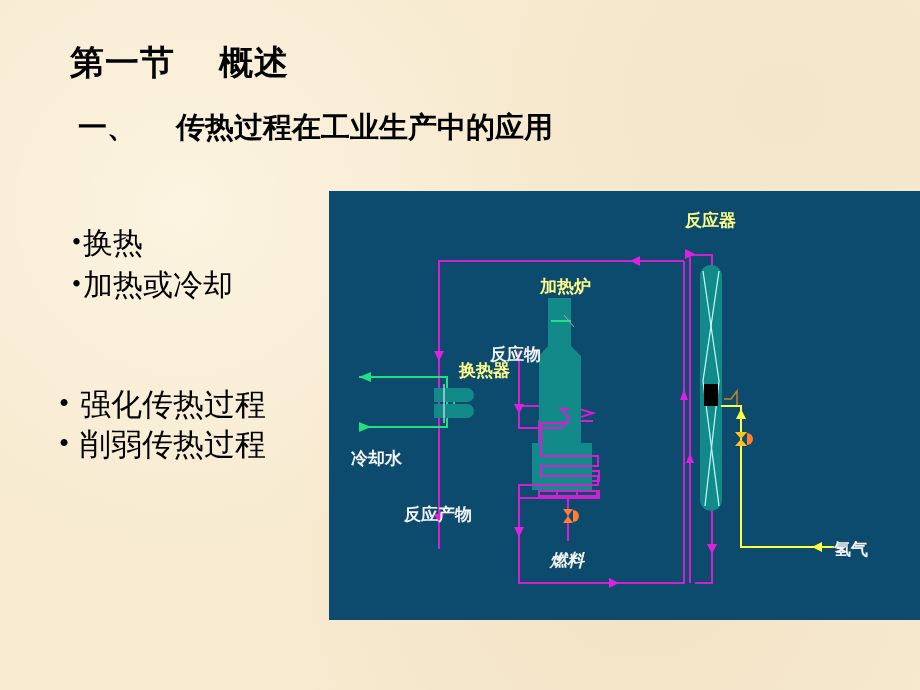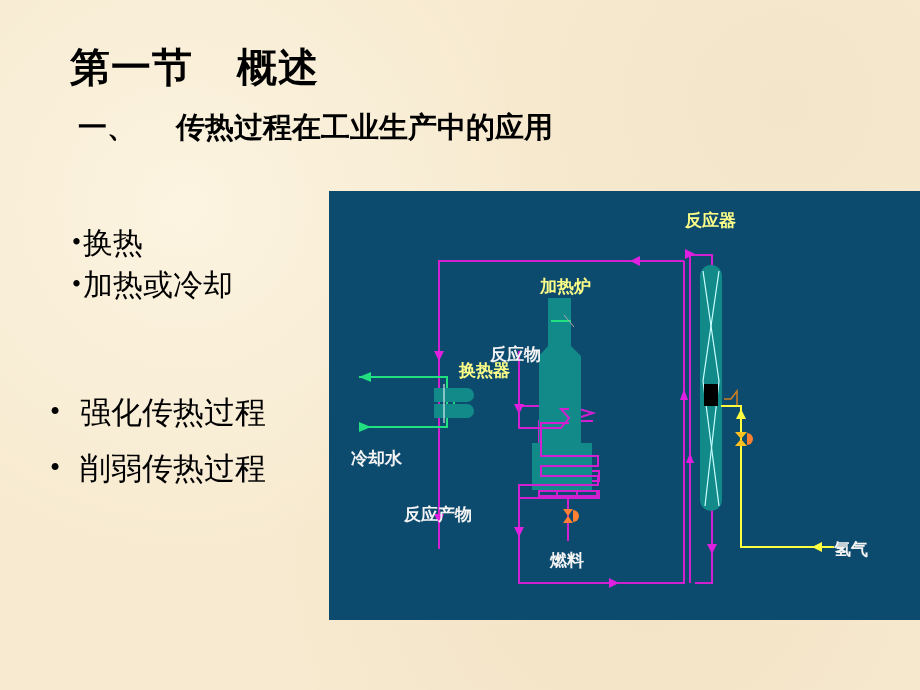--- a/index.html
+++ b/index.html
@@ -8,33 +8,33 @@
     background:#f7ead0;
     background-image:
       radial-gradient(circle at 20% 30%, rgba(255,250,235,0.6) 0, rgba(255,250,235,0) 40%),
       radial-gradient(circle at 70% 80%, rgba(235,215,180,0.4) 0, rgba(235,215,180,0) 45%),
       radial-gradient(circle at 85% 15%, rgba(240,225,195,0.5) 0, rgba(240,225,195,0) 35%);
     font-family: "DejaVu Serif", "Liberation Serif", serif;
     color:#000;
   }
   .title {
     position:absolute; left:70px; top:40px;
-    font-size:40px; font-weight:bold; letter-spacing:1px;
+    font-size:34px; font-weight:bold; letter-spacing:1px;
     font-family: "DejaVu Sans", "Liberation Sans", sans-serif;
   }
   .title .gap { display:inline-block; width:44px; }
   .subtitle {
     position:absolute; left:78px; top:108px;
     font-size:29px; font-weight:bold;
     font-family: "DejaVu Sans", "Liberation Sans", sans-serif;
   }
   .subtitle .gap { display:inline-block; width:40px; }
   .list1 { position:absolute; left:70px; top:222px; font-size:30px; line-height:42px; }
   .list1 .item::before { content:"•"; font-size:22px; vertical-align:3px; }
-  .list2 { position:absolute; left:48px; top:384px; font-size:31px; line-height:56px; }
+  .list2 { position:absolute; left:48px; top:384px; font-size:31px; line-height:40px;text-align:center; }
   .list2 .item .b { display:inline-block; width:32px; font-size:24px; vertical-align:3px; }
   .diagram {
     position:absolute; left:329px; top:191px; width:619px; height:429px;
     background:#0c4a6e;
   }
   .diagram svg { position:absolute; left:0; top:0; }
   .lbl {
     position:absolute; font-weight:bold; font-size:17px;
     font-family: "DejaVu Sans", "Liberation Sans", sans-serif;
     white-space:nowrap;
@@ -144,15 +144,15 @@
     <path d="M418,242 A6,6 0 0 1 418,254 Z" fill="#ff8030"></path>
     <polyline points="395,208 402,208 408,200 408,214" fill="none" stroke="#d08020" stroke-width="1.5"></polyline>
   </svg>
 
   <div class="lbl yellow" style="left:356px;top:18px;">反应器</div>
   <div class="lbl yellow" style="left:211px;top:84px;">加热炉</div>
   <div class="lbl white" style="left:161px;top:132px;margin-top:20px;">反应物</div>
   <div class="lbl yellow" style="left:130px;top:168px;">换热器</div>
   <div class="lbl white" style="left:22px;top:256px;">冷却水</div>
   <div class="lbl white" style="left:75px;top:312px;">反应产物</div>
-  <div class="lbl white" style="left:221px;top:358px;">燃料</div>
+  <div class="lbl white" style="left:221px;top:358px;font-style:italic;">燃料</div>
   <div class="lbl white" style="left:505px;top:347px;">氢气</div>
 </div>
 
 </body></html>

